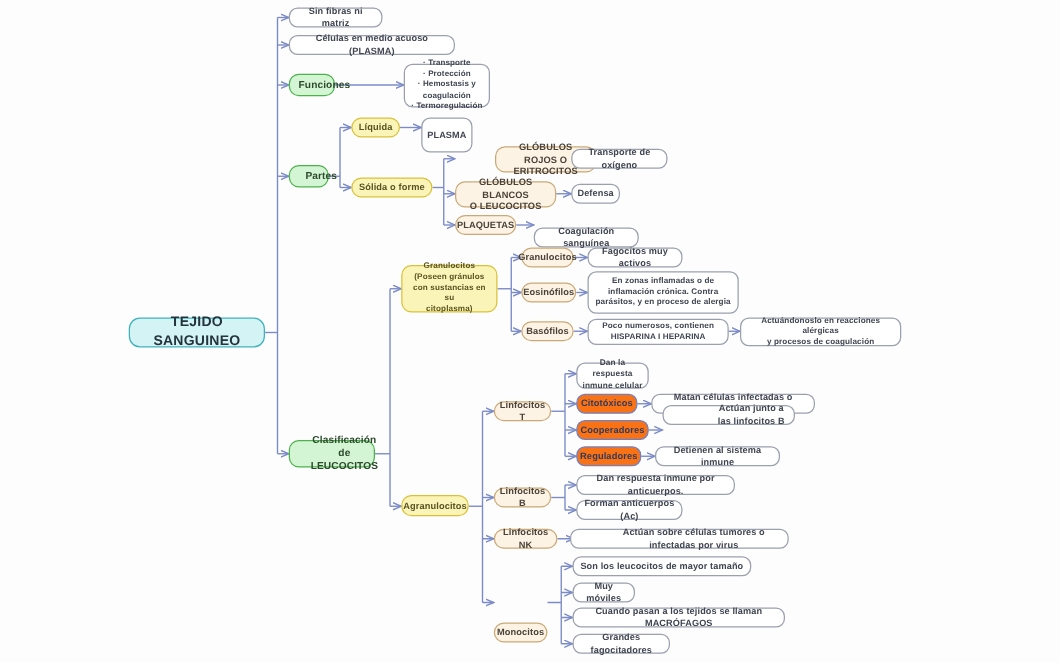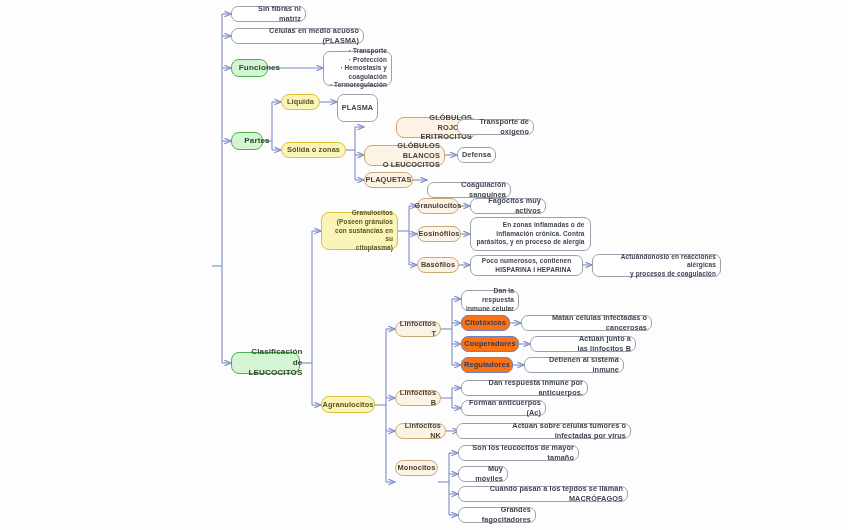--- a/index.html
+++ b/index.html
@@ -8,21 +8,21 @@
     background:#fdfdfd;
     font-family:"Liberation Sans","DejaVu Sans",sans-serif;
     overflow:hidden;
   }
   #canvas{position:relative;width:848px;height:530px;}
   #wires{position:absolute;left:0;top:0;width:848px;height:530px;pointer-events:none;}
   .node{
     position:absolute;
     box-sizing:border-box;
     display:flex;align-items:center;justify-content:center;
-    text-align:right;
+    text-align:center;
     border-radius:7px;
     border:1px solid #9aa0ad;
     background:#ffffff;
     color:#3a3f4a;
     font-size:7.3px;
     font-weight:bold;
     line-height:1.33;
     padding:2px 4px;
     white-space:pre-line;
     letter-spacing:.1px;
@@ -139,39 +139,40 @@
 
       <path d="M438,482 L449,482"></path>
       <path d="M449,453 L449,515"></path>
       <path d="M449,453 L458,453" marker-end="url(#ar)"></path>
       <path d="M449,474 L458,474" marker-end="url(#ar)"></path>
       <path d="M449,494 L458,494" marker-end="url(#ar)"></path>
       <path d="M449,515 L458,515" marker-end="url(#ar)"></path>
     </g>
   </svg>
 
+  <div class="node n-root" style="left:103px;top:254px;width:109px;height:24px;">TEJIDO SANGUINEO</div>
 
   <div class="node n-plain" style="left:231px;top:6px;width:75px;height:16px;">Sin fibras ni matriz</div>
 
   <div class="node n-plain" style="left:231px;top:28px;width:133px;height:16px;">Células en medio acuoso (PLASMA)</div>
 
   <div class="node n-green" style="left:231px;top:59px;width:37px;height:18px;">Funciones</div>
 
   <div class="node n-plain" style="left:323px;top:51px;width:69px;height:35px;font-size:6.4px;">· Transporte
 · Protección
 · Hemostasis y coagulación
 · Termoregulación</div>
 
   <div class="node n-green" style="left:231px;top:132px;width:32px;height:18px;">Partes</div>
 
   <div class="node n-yellow" style="left:281px;top:94px;width:39px;height:16px;">Líquida</div>
 
   <div class="node n-plain" style="left:337px;top:94px;width:41px;height:28px;">PLASMA</div>
 
-  <div class="node n-yellow" style="left:281px;top:142px;width:65px;height:16px;">Sólida o zonas</div>
+  <div class="node n-yellow" style="left:281px;top:142px;width:65px;height:16px;">Sólida o forme</div>
 
   <div class="node n-tan" style="left:364px;top:117px;width:81px;height:21px;margin-left:32px;">GLÓBULOS ROJOS O
 ERITROCITOS</div>
 
   <div class="node n-plain" style="left:457px;top:119px;width:77px;height:16px;">Transporte de oxígeno</div>
 
   <div class="node n-tan" style="left:364px;top:145px;width:81px;height:21px;">GLÓBULOS BLANCOS
 O LEUCOCITOS</div>
 
   <div class="node n-plain" style="left:457px;top:147px;width:39px;height:16px;">Defensa</div>
@@ -212,39 +213,39 @@
 
   <div class="node n-plain" style="left:461px;top:290px;width:58px;height:21px;font-size:6.6px;">Dan la respuesta
 inmune celular</div>
 
   <div class="node n-lav" style="left:461px;top:315px;width:49px;height:16px;">Citotóxicos</div>
 
   <div class="node n-plain" style="left:521px;top:315px;width:131px;height:16px;">Matan células infectadas o cancerosas</div>
 
   <div class="node n-lav" style="left:461px;top:336px;width:58px;height:16px;">Cooperadores</div>
 
-  <div class="node n-plain" style="left:530px;top:336px;width:106px;height:16px;padding-left:40px;">Actúan junto a las linfocitos B</div>
+  <div class="node n-plain" style="left:530px;top:324px;width:106px;height:16px;padding-left:40px;">Actúan junto a las linfocitos B</div>
 
   <div class="node n-lav" style="left:461px;top:357px;width:52px;height:16px;">Reguladores</div>
 
   <div class="node n-plain" style="left:524px;top:357px;width:100px;height:16px;">Detienen al sistema inmune</div>
 
   <div class="node n-tan" style="left:395px;top:390px;width:46px;height:16px;">Linfocitos B</div>
 
   <div class="node n-plain" style="left:461px;top:380px;width:127px;height:16px;">Dan respuesta inmune por anticuerpos.</div>
 
   <div class="node n-plain" style="left:461px;top:400px;width:85px;height:16px;">Forman anticuerpos (Ac)</div>
 
   <div class="node n-tan" style="left:395px;top:423px;width:51px;height:16px;">Linfocitos NK</div>
 
   <div class="node n-plain" style="left:456px;top:423px;width:175px;height:16px;padding-left:27px;">Actúan sobre células tumores o infectadas por virus</div>
 
-  <div class="node n-tan" style="left:395px;top:460px;width:43px;height:16px;">Monocitos</div>
-
-  <div class="node n-plain" style="left:458px;top:445px;width:121px;height:16px;">Son los leucocitos de mayor tamaño</div>
+  <div class="node n-tan" style="left:395px;top:498px;width:43px;height:16px;">Monocitos</div>
+
+  <div class="node n-plain" style="left:458px;top:445px;width:143px;height:16px;">Son los leucocitos de mayor tamaño</div>
 
   <div class="node n-plain" style="left:458px;top:466px;width:50px;height:16px;">Muy móviles</div>
 
   <div class="node n-plain" style="left:458px;top:486px;width:170px;height:16px;">Cuando pasan a los tejidos se llaman MACRÓFAGOS</div>
 
   <div class="node n-plain" style="left:458px;top:507px;width:78px;height:16px;">Grandes fagocitadores</div>
 
 </div>
 
 </body></html>

